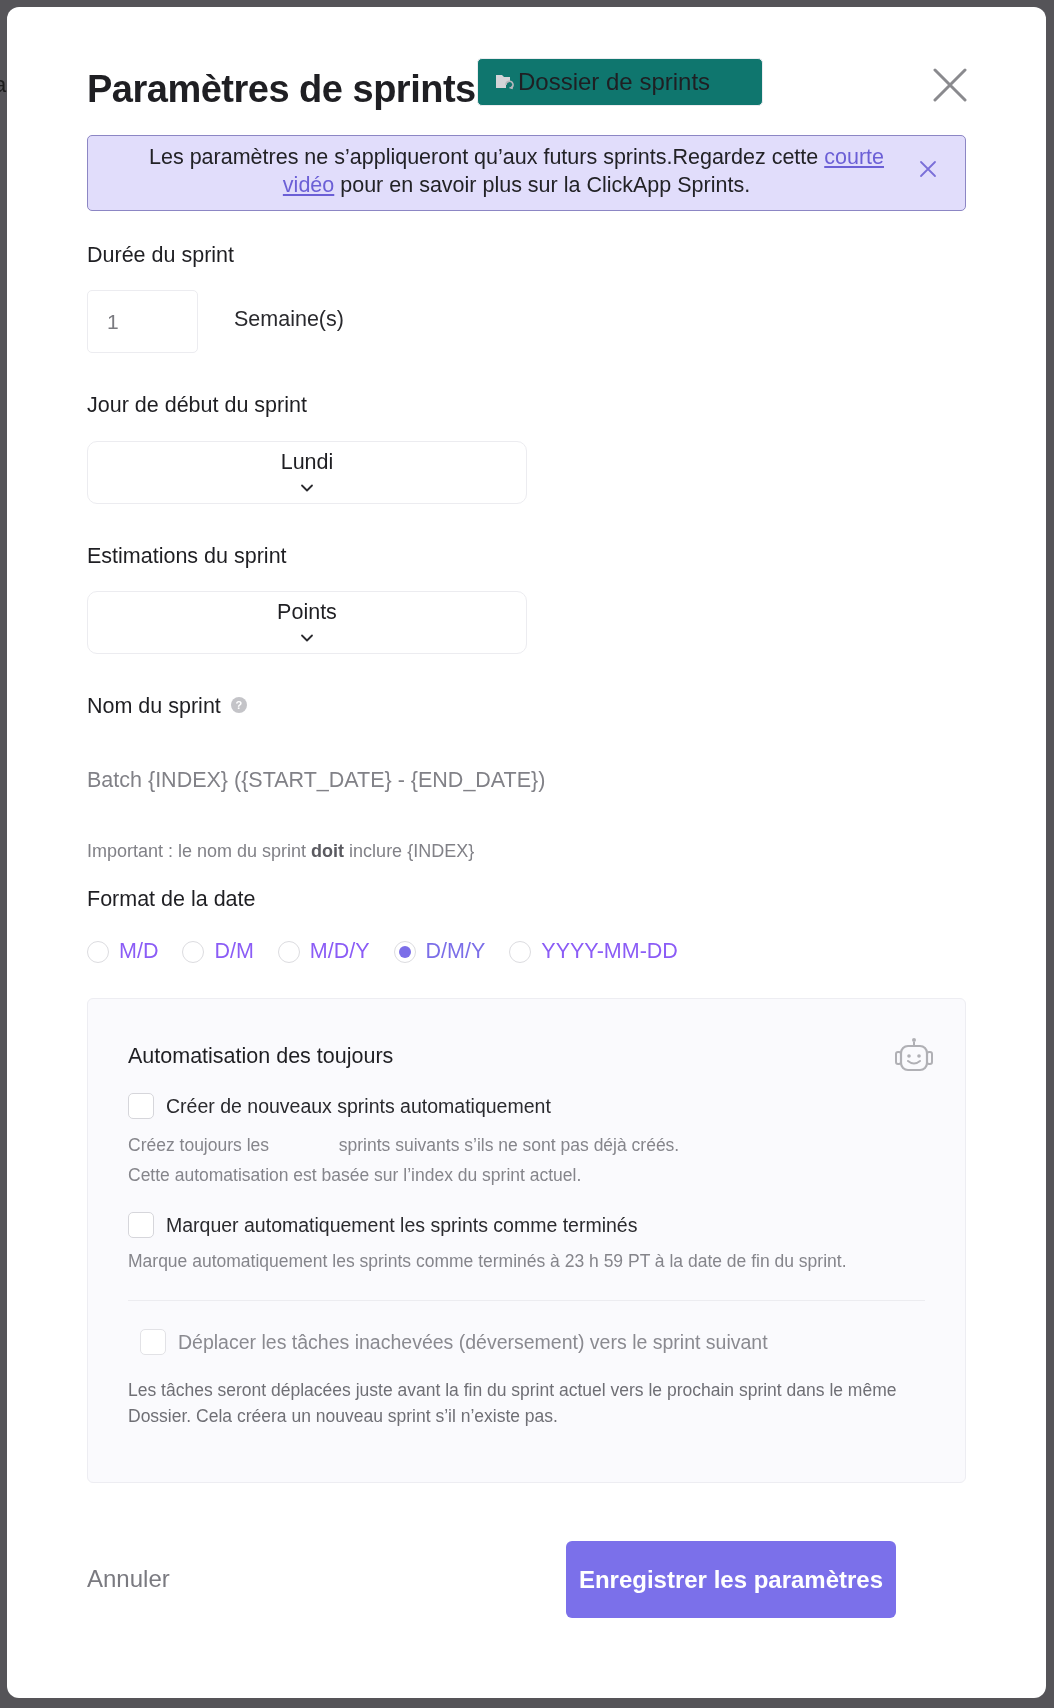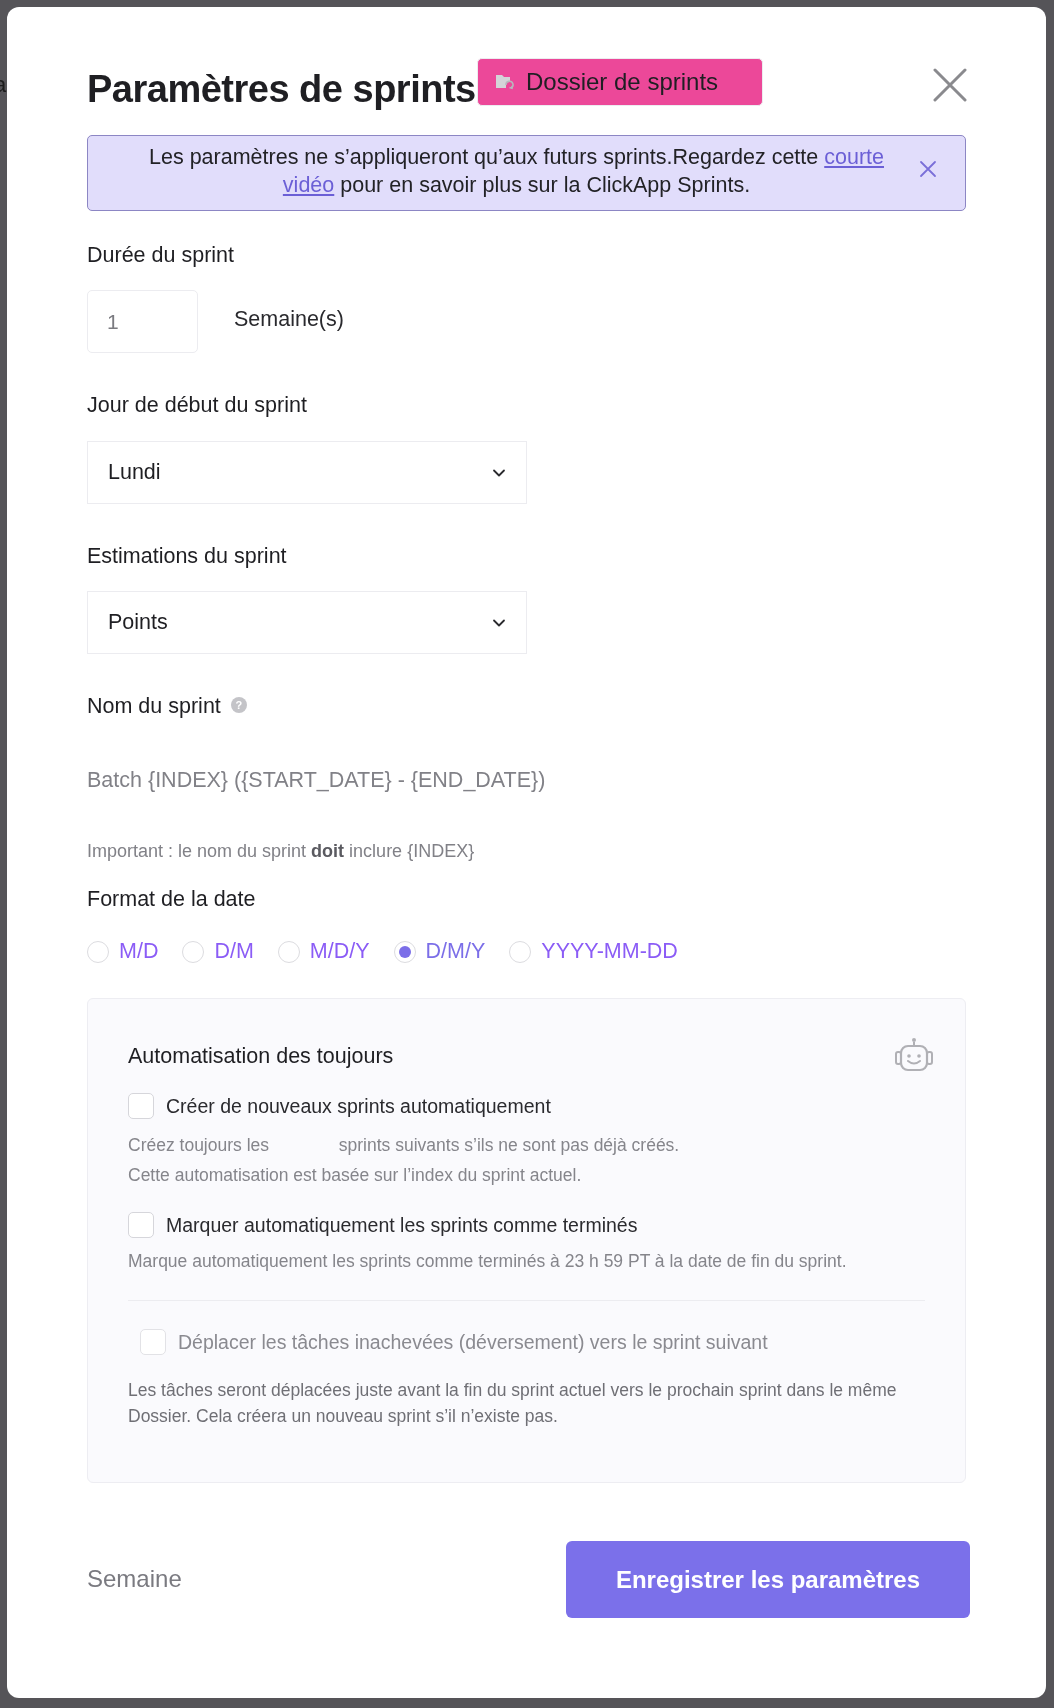--- a/index.html
+++ b/index.html
@@ -24,22 +24,22 @@
 
   
   .title {
     left: 80px; top: 58px;
     font-size: 38px; font-weight: 700; letter-spacing: -0.5px;
     color: #1f1f23; line-height: 48px;
   }
   .chip {
     left: 470px; top: 51px; width: 286px; height: 48px;
     border: 1px solid #ececf0; border-radius: 5px;
-    display: flex; align-items: center; padding-left: 16px; gap: 10px;
-    background: #ec4899;
+    display: flex; align-items: center; padding-left: 16px; gap: 2px;
+    background: #0f766e;
   }
   .chip-label { font-size: 24px; color: #1f1f23; }
   .chip-icon { width: 22px; height: 22px; }
   .close-btn {
     left: 926px; top: 61px; width: 34px; height: 34px; cursor: pointer;
   }
 
   
   .banner {
     left: 80px; top: 128px; width: 879px; height: 76px;
@@ -59,22 +59,22 @@
   
   .num-input {
     left: 80px; top: 283px; width: 111px; height: 63px;
     border: 1px solid #ececf0; border-radius: 5px;
     font-size: 21px; color: #7b7b80; padding-left: 19px;
     font-family: "Liberation Sans", sans-serif; background: #fff; outline: none;
   }
   .unit-label { left: 227px; top: 300px; font-size: 21.5px; color: #2a2a2e; }
   .select {
     left: 80px; width: 440px; height: 63px;
-    border: 1px solid #ececf0; border-radius: 0; background: #fff;
-    display: flex; align-items: center; padding: 0 20px; cursor: pointer;
+    border: 1px solid #ececf0; border-radius: 10px; background: #fff;
+    display: flex; align-items: center; padding: 8px 20px; cursor: pointer; flex-direction: column;
   }
   .select-value { font-size: 21.5px; color: #1f1f23; flex: 1; }
   .chev { width: 14px; height: 14px; }
 
   .help-icon {
     display: inline-flex; width: 16px; height: 16px; border-radius: 50%;
     background: #c4c4c8; color: #fff; font-size: 11px; font-weight: bold;
     align-items: center; justify-content: center; vertical-align: middle;
     margin-left: 10px; position: relative; top: -2px;
   }
@@ -119,21 +119,21 @@
   }
   .divider { left: 40px; top: 301px; width: 797px; height: 1px; background: #ececf0; }
   .desc2 { left: 40px; top: 378px; font-size: 17.5px; color: #6f6f75; line-height: 26px; width: 800px; }
 
   
   .cancel {
     left: 80px; top: 1558px; font-size: 24px; color: #7a7a80; cursor: pointer;
     background: none; border: none; font-family: "Liberation Sans", sans-serif; font-weight: 500;
   }
   .save {
-    left: 559px; top: 1534px; width: 404px; height: 77px;
+    left: 559px; top: 1534px; width: 330px; height: 77px;
     background: #7b70ea; color: #ffffff; border: none; border-radius: 6px;
     font-size: 24px; font-weight: bold; cursor: pointer;
     font-family: "Liberation Sans", sans-serif;
   }
 </style>
 </head>
 <body>
 
 <div class="bg-peek">a</div>
 
@@ -249,15 +249,15 @@
 
     <div class="abs divider"></div>
 
     <div class="abs cb-row disabled" style="top:330px;margin-left:12px;">
       <span class="checkbox"></span>
       <span class="cb-label">Déplacer les tâches inachevées (déversement) vers le sprint suivant</span>
     </div>
     <div class="abs desc2">Les tâches seront déplacées juste avant la fin du sprint actuel vers le prochain sprint dans le même Dossier. Cela créera un nouveau sprint s’il n’existe pas.</div>
   </div>
 
-  <button class="abs cancel">Semaine</button>
+  <button class="abs cancel">Annuler</button>
   <button class="abs save">Enregistrer les paramètres</button>
 </div>
 
 </body></html>

